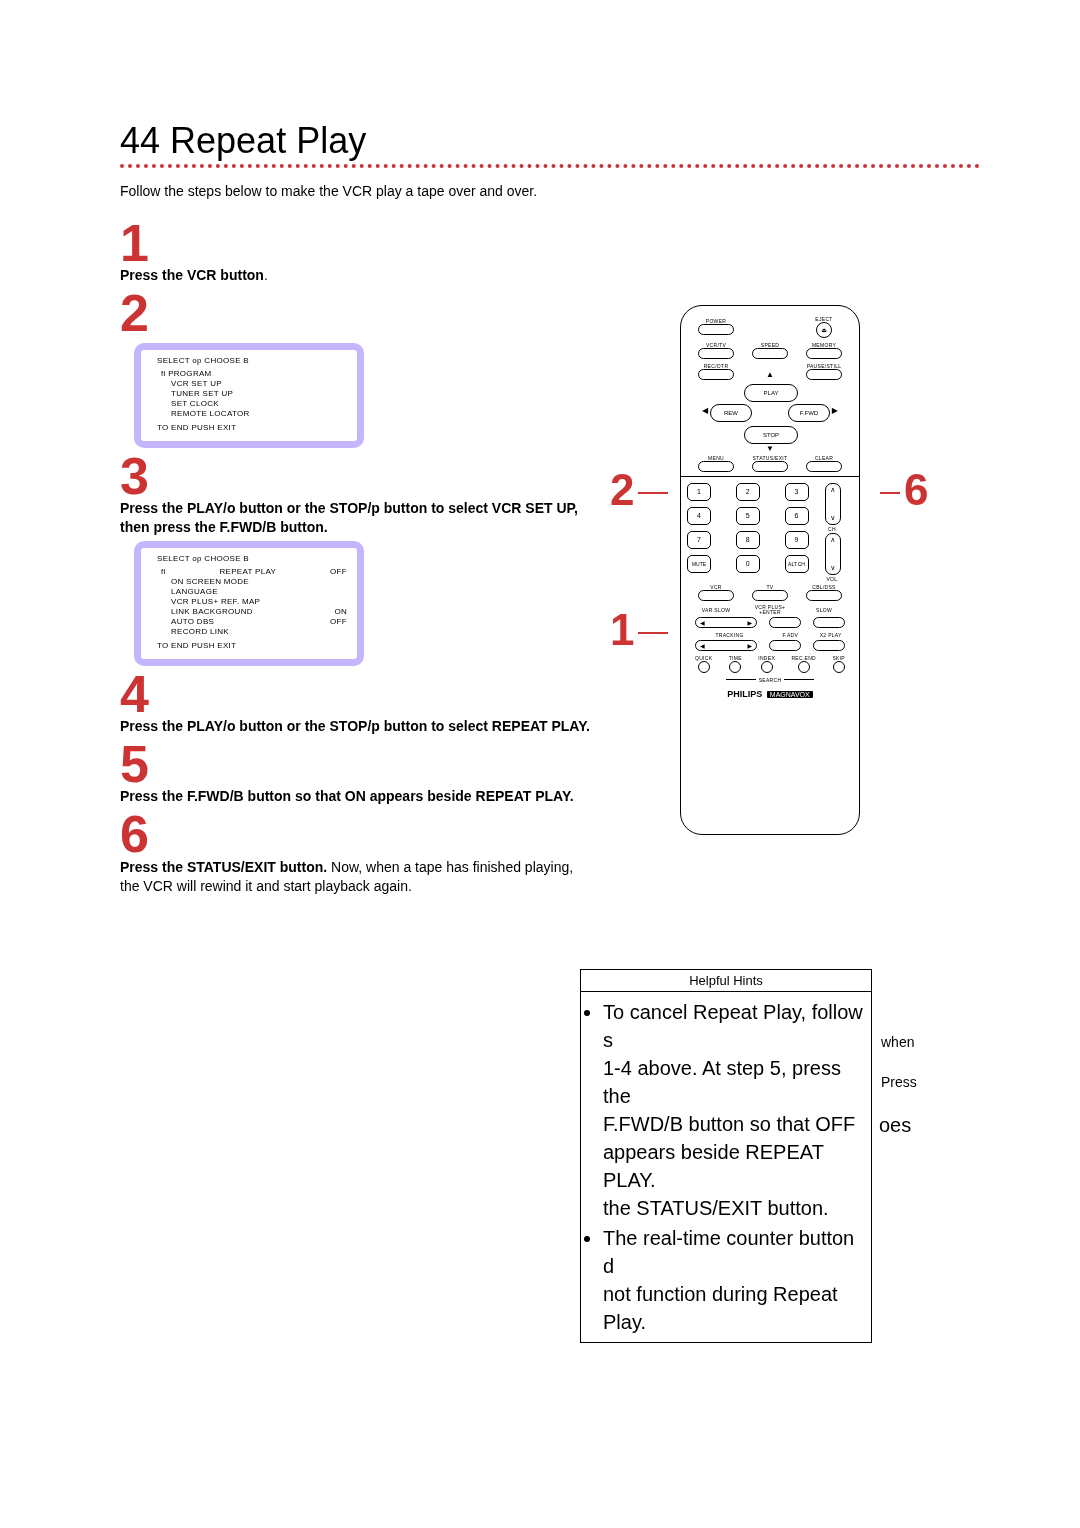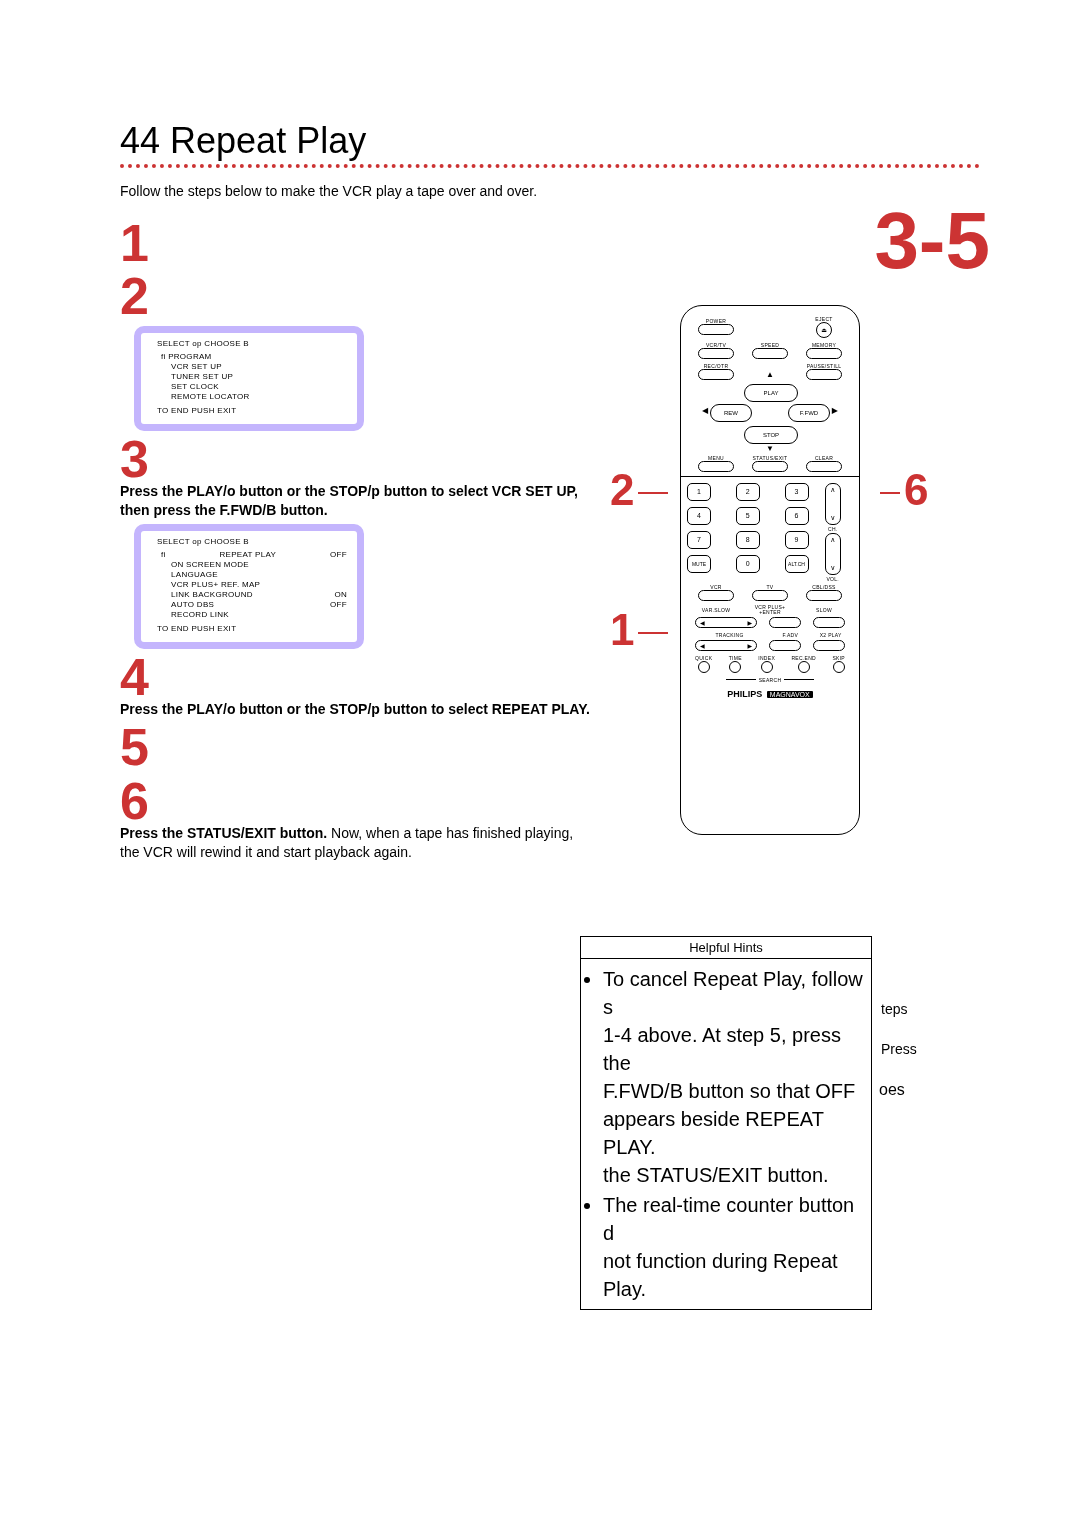--- a/index.html
+++ b/index.html
@@ -193,41 +193,44 @@
   }
   .hints ul {
     margin: 6px 8px 6px 8px;
     padding: 0 0 0 14px;
     font-size: 20px;
     line-height: 1.4;
   }
   .hints ul li { margin-bottom: 2px; }
   .overflow1 { position:absolute; left: 300px; top: 64px; font-size:14px;}
   .overflow2 { position:absolute; left: 300px; top: 104px; font-size:14px;}
-  .overflow3 { position:absolute; left: 298px; top: 144px; font-size:16px;}
+  .overflow3 { position:absolute; left: 298px; top: 144px; font-size:20px;}
   .overflow4 { position:absolute; left: 298px; top: 164px; font-size:14px;}
 </style>
 </head>
 <body>
 
 <div class="page">
 
   <div class="title-row">
     <span class="page-num">44</span>
     <span class="page-title">Repeat Play</span>
   </div>
   <div class="dots"></div>
 
   <div class="intro">Follow the steps below to make the VCR play a tape over and over.</div>
 
   <div class="content-row">
 
     <div class="steps-col">
 
       <div class="step-num">1</div>
+      <div class="step-text">
+        <b>Press the VCR button</b><span>.</span>
+      </div>
 
       <div class="step-num">2</div>
 
       <div class="osd">
         <div class="osd-head">SELECT op    CHOOSE B</div>
         <div class="osd-list">
           <div class="fi">PROGRAM</div>
           <div>VCR SET UP</div>
           <div>TUNER SET UP</div>
           <div>SET CLOCK</div>
@@ -275,30 +278,32 @@
         </div>
         <div class="osd-foot" style="padding-left:0">TO END PUSH EXIT</div>
       </div>
 
       <div class="step-num">4</div>
       <div class="step-text">
         <b><span>Press the PLAY/</span><span>o</span><span> button or the STOP/</span><span>p</span><span> button to select REPEAT PLAY.</span></b>
       </div>
 
       <div class="step-num">5</div>
+      <div class="step-text">
+        <b><span>Press the F.FWD/</span><span>B</span><span> button so that ON appears beside REPEAT PLAY.</span></b>
+      </div>
 
       <div class="step-num">6</div>
       <div class="step-text">
         <b>Press the STATUS/EXIT button.</b><span> Now, when a tape has finished playing, the VCR will rewind it and start playback again.</span>
       </div>
 
     </div>
 
     <div class="remote-col">
-      <div class="big35">3-5</div>
 
       <div class="callout" style="left:20px;top:250px;">
         <span>2</span><span class="line" style="width:30px;margin-left:4px;"></span>
       </div>
       <div class="callout" style="left:20px;top:390px;">
         <span>1</span><span class="line" style="width:30px;margin-left:4px;"></span>
       </div>
       <div class="callout" style="left:290px;top:250px;">
         <span class="line" style="width:20px;margin-right:4px;"></span><span>6</span>
       </div>
@@ -506,19 +511,19 @@
         <span>1-4 above. At step 5, press the</span><br>
         <span>F.FWD/</span><span>B</span><span> button so that OFF</span><br>
         <span>appears beside REPEAT PLAY.</span><br>
         <span>the STATUS/EXIT button.</span>
       </li>
       <li>
         <span>The real-time counter button d</span><br>
         <span>not function during Repeat Play.</span>
       </li>
     </ul>
-    <span class="overflow1">teps</span>
+    <span class="overflow1">when</span>
     <span class="overflow2"> Press</span>
     <span class="overflow3">oes</span>
     <span class="overflow4"></span>
   </div>
 
 </div>
 
 </body></html>

